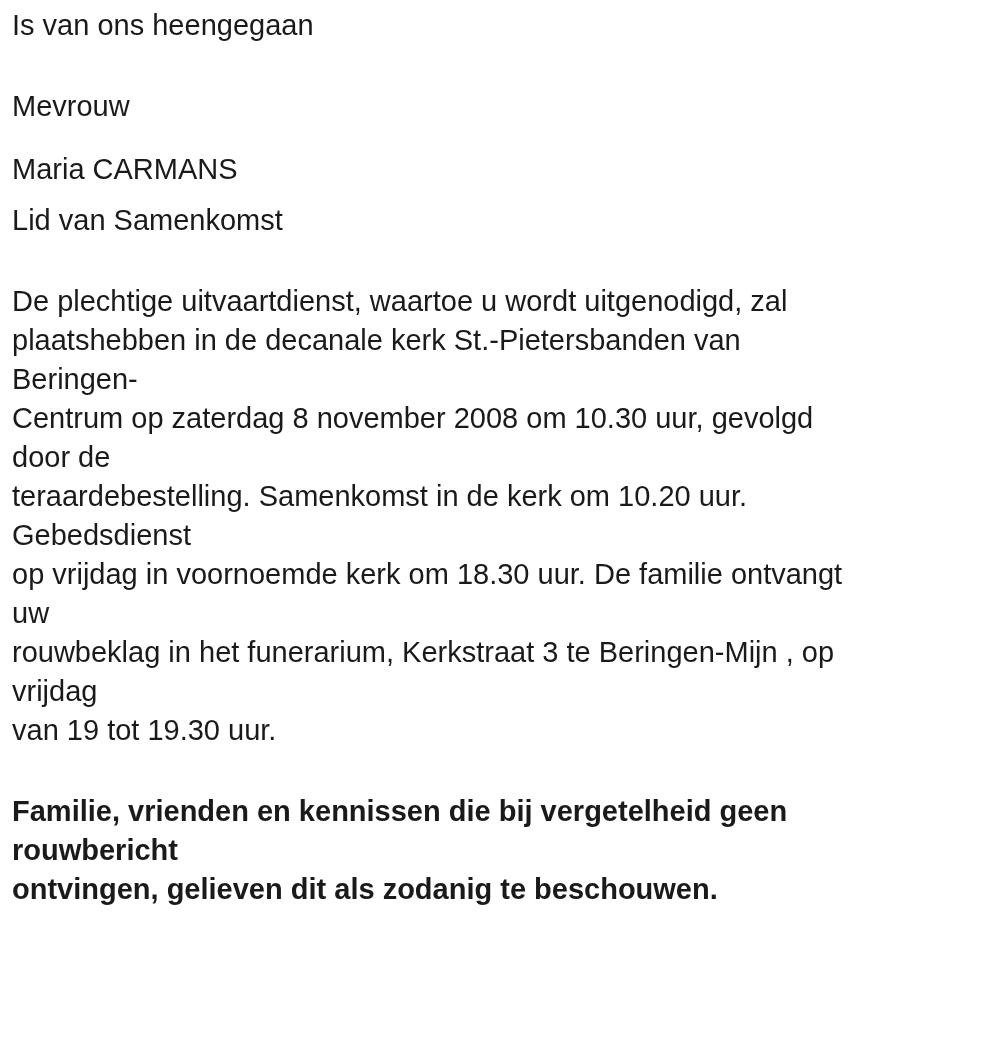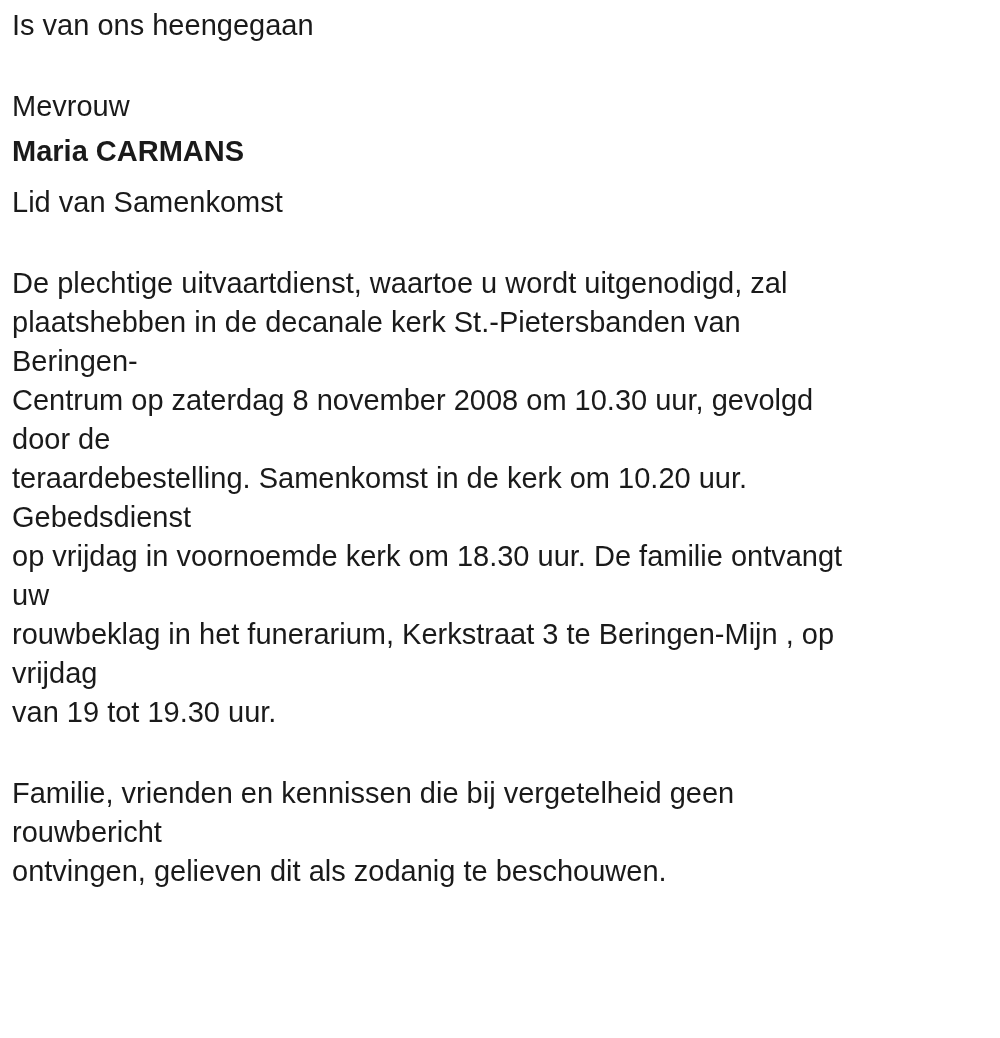--- a/index.html
+++ b/index.html
@@ -20,28 +20,29 @@
     font-size: 29px;
     line-height: 39px;
     color: #1a1a1a;
     font-weight: 400;
   }
   .obituary p {
     margin: 0 0 42px 0;
     white-space: pre-line; 
   }
   .obituary p.tight {
-    margin-bottom: 6px;
+    margin-bottom: 24px;
   }
   .obituary p.name {
-    font-weight: 700;
+    font-weight: 400;
     margin-bottom: 12px;
   }
   .obituary p.last {
     margin-bottom: 0;
+    font-weight: bold;
   }
 </style>
 </head>
 <body>
 
 <div class="obituary">
   <p>Is van ons heengegaan</p>
 
   <p class="tight">Mevrouw</p>
 

